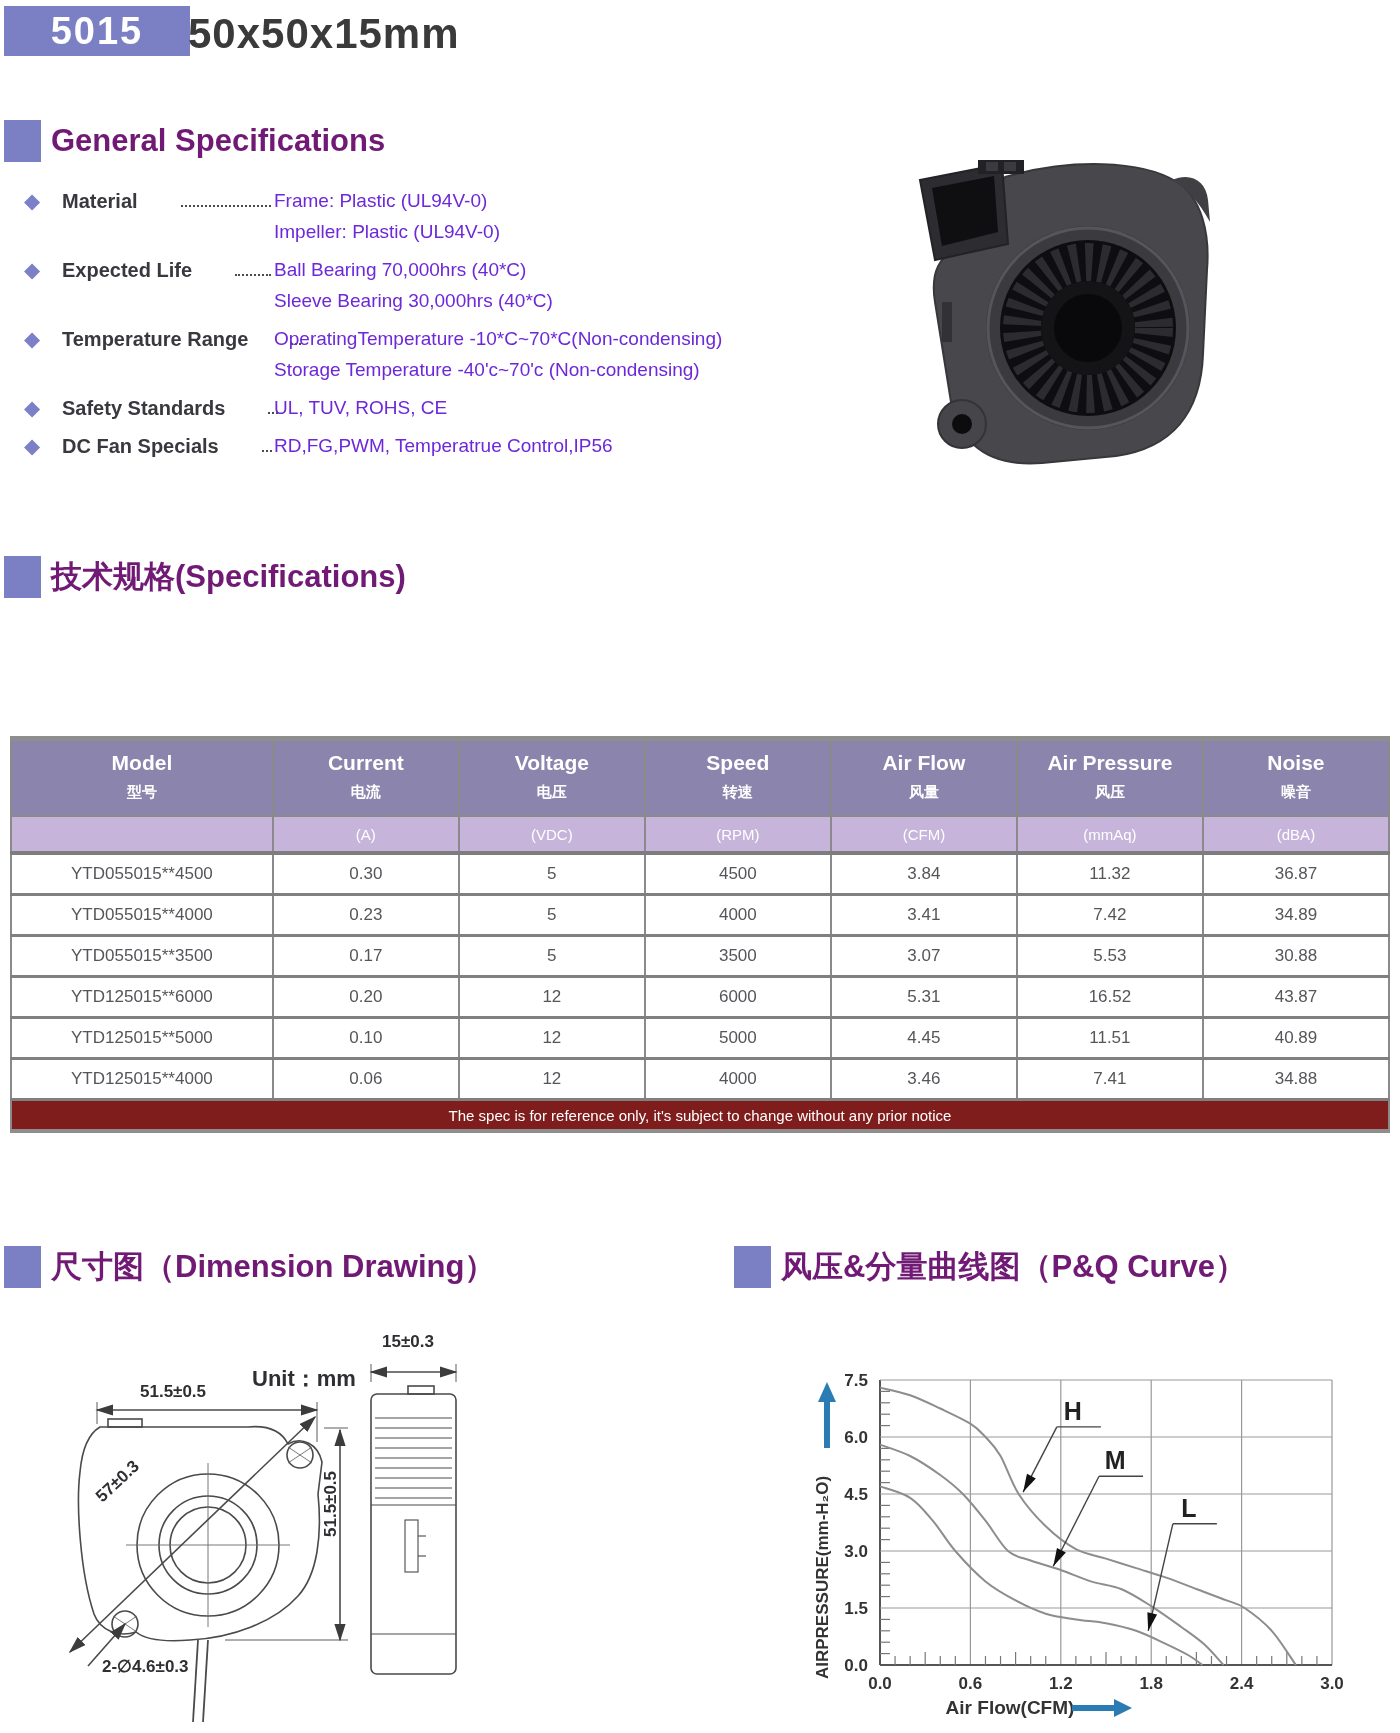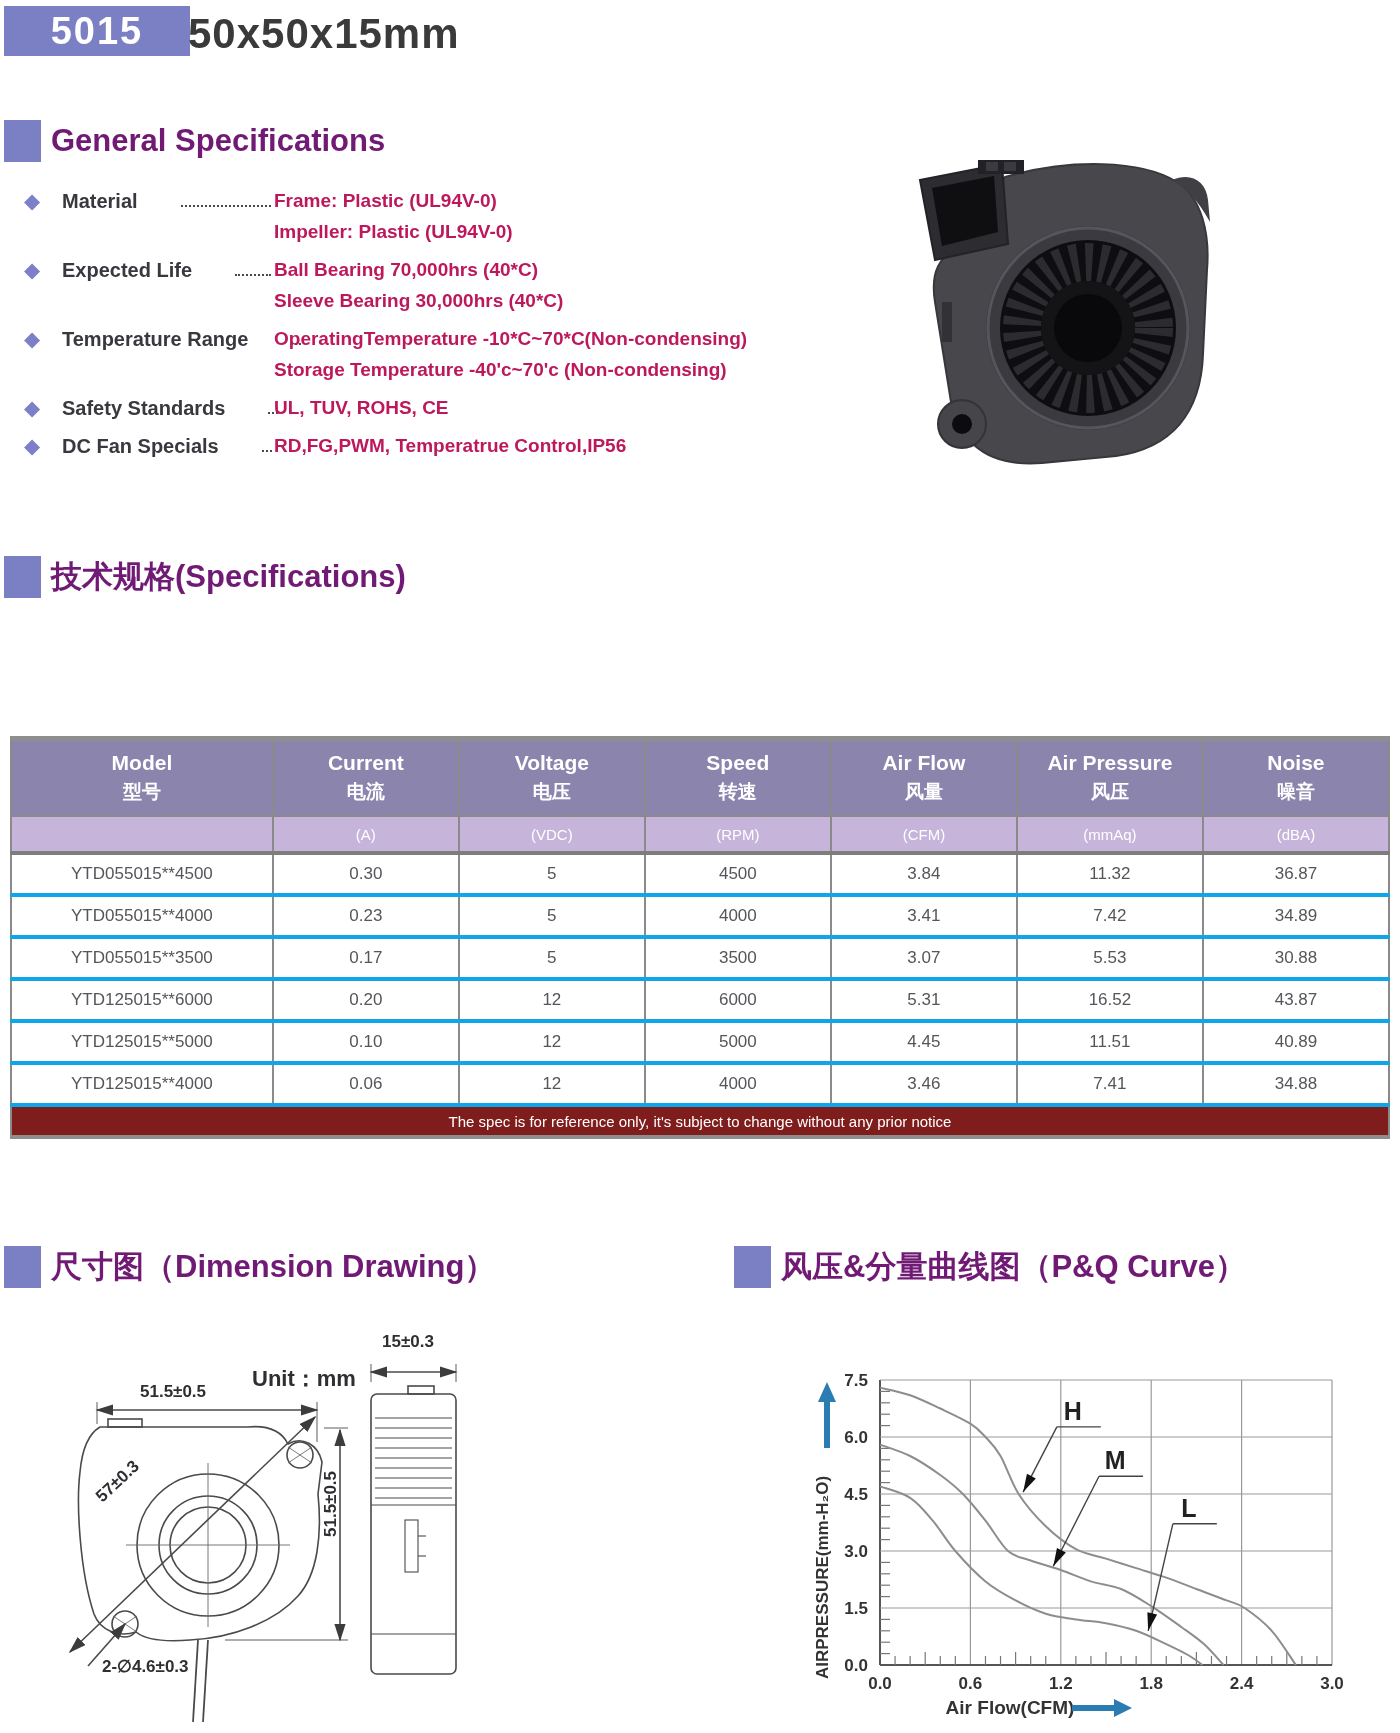--- a/index.html
+++ b/index.html
@@ -14,30 +14,30 @@
   .sec-sq{width:37px;height:42px;background:#7b80c4;margin-right:10px;flex:none;}
   .sec-title{font-size:31px;font-weight:bold;color:#701a75;white-space:nowrap;}
   
   .spec-list{position:absolute;left:24px;top:188px;width:850px;}
   .spec-item{display:flex;align-items:flex-start;margin-bottom:7px;}
   .spec-diamond{width:38px;flex:none;color:#7b80c8;font-size:21px;line-height:26px;}
   .spec-left{width:212px;flex:none;display:flex;align-items:flex-start;gap:39px;}
   .spec-label{font-size:20px;font-weight:bold;color:#38383e;line-height:26px;white-space:nowrap;}
   .spec-leader{flex:1;height:17px;border-bottom:2px dotted #4a4a4a;margin:0 3px 0 4px;min-width:10px;}
   .spec-vals{flex:1;}
-  .spec-vals div{font-size:19px;font-weight:bold;color:#be185d;line-height:26px;margin-bottom:5px;white-space:nowrap;}
+  .spec-vals div{font-size:19px;font-weight:normal;color:#6d28d9;line-height:26px;margin-bottom:5px;white-space:nowrap;}
   
   .spec-table{position:absolute;left:10px;top:736px;width:1380px;border-collapse:collapse;
               border-top:5px solid #8e8e8e;border-bottom:4px solid #8e8e8e;border-left:2px solid #9a9a9a;border-right:2px solid #9a9a9a;}
   .spec-table th,.spec-table td{border:2px solid #8a8a8a;text-align:center;}
   .spec-table thead th{background:#8b85ae;color:#fff;padding:7px 0 9px 0;}
   .spec-table thead th .en{font-size:21px;font-weight:bold;line-height:30px;}
-  .spec-table thead th .zh{font-size:19px;font-weight:bold;line-height:28px;}
+  .spec-table thead th .zh{font-size:15px;font-weight:bold;line-height:28px;}
   .spec-table tr.unit-row td{background:#c6b4db;color:#fff;font-size:15px;height:32px;border-bottom:4px solid #7d7d7d;}
-  .spec-table tbody td{height:36px;font-size:17px;color:#55555a;background:#fff;border-top:4px solid #0ea5e9;border-bottom:3px solid #808080;}
+  .spec-table tbody td{height:36px;font-size:17px;color:#55555a;background:#fff;border-top:2px solid #0ea5e9;border-bottom:3px solid #808080;}
   .spec-table tr.note-row td{background:#7f1d1d;color:#fff;font-size:15px;height:26px;}
   
   .dim-wrap{position:absolute;left:30px;top:1322px;width:500px;height:411px;}
   .dim-wrap svg{position:absolute;left:0;top:0;}
   .dim-lbl{position:absolute;font-weight:bold;color:#2f2f33;white-space:nowrap;}
   .lbl-unit{left:222px;top:42px;font-size:22px;}
   .lbl-topdim{left:110px;top:60px;font-size:17px;}
   .lbl-rightdim{left:291px;top:215px;font-size:17px;transform:rotate(-90deg);transform-origin:left top;}
   .lbl-diag{left:62px;top:170px;font-size:17px;transform:rotate(-43deg);transform-origin:left top;}
   .lbl-holes{left:72px;top:334px;font-size:17px;}

